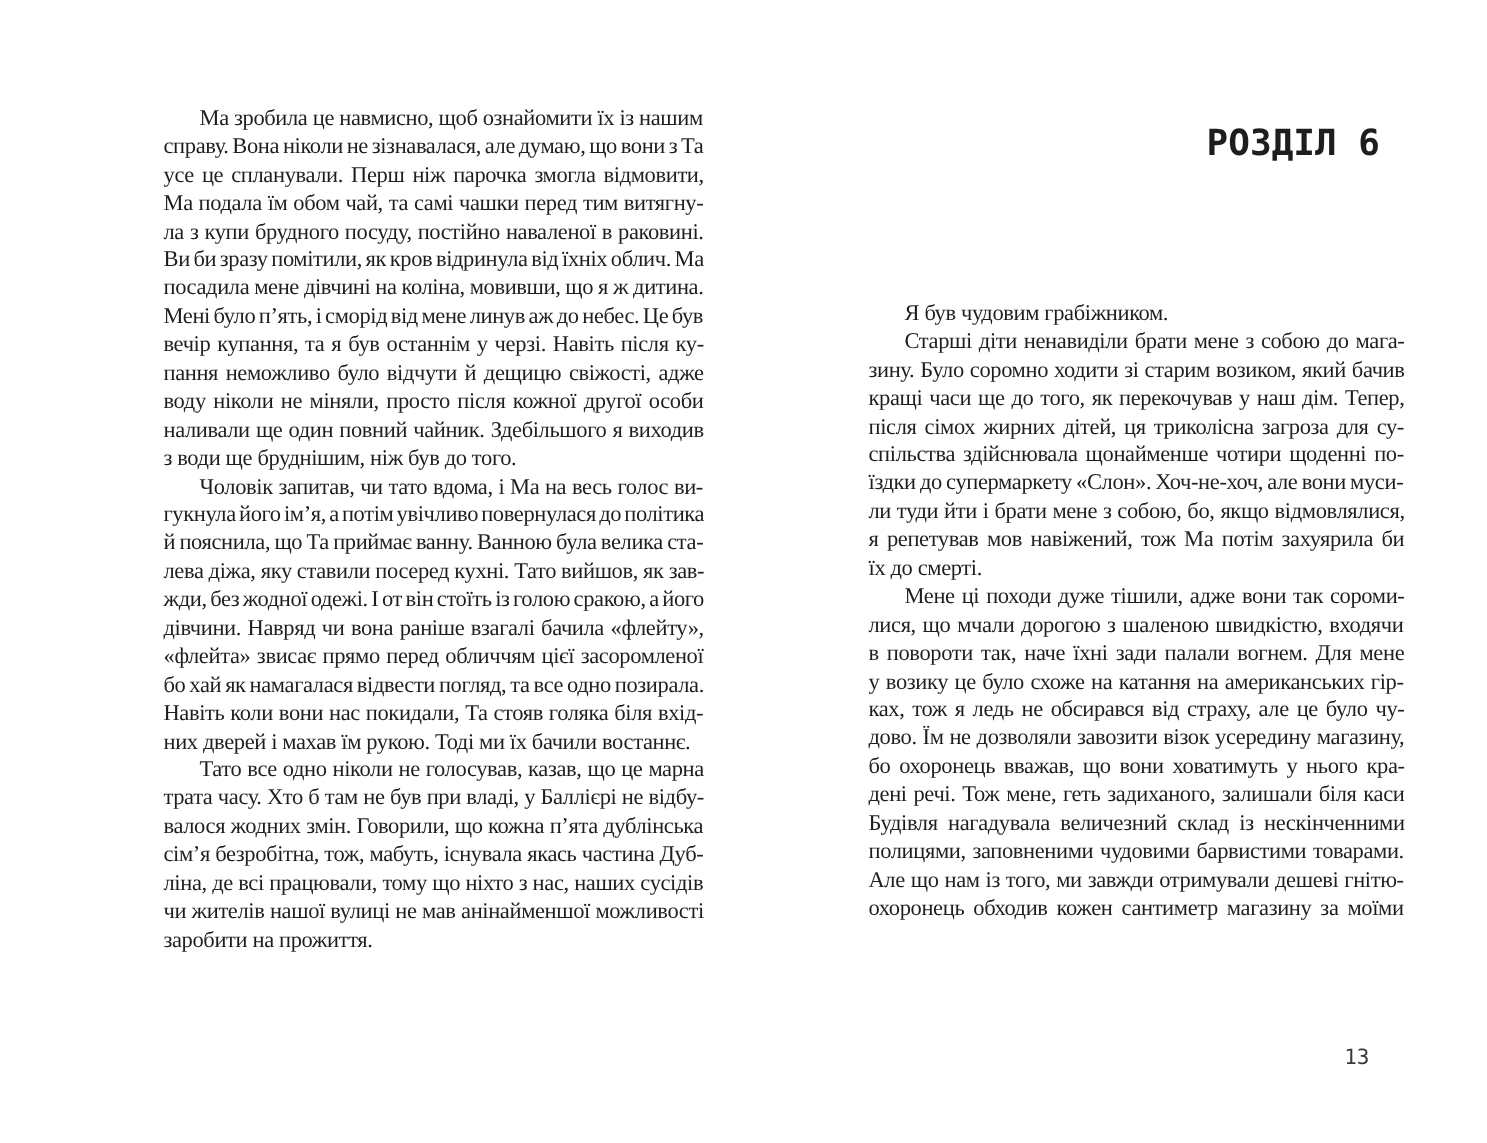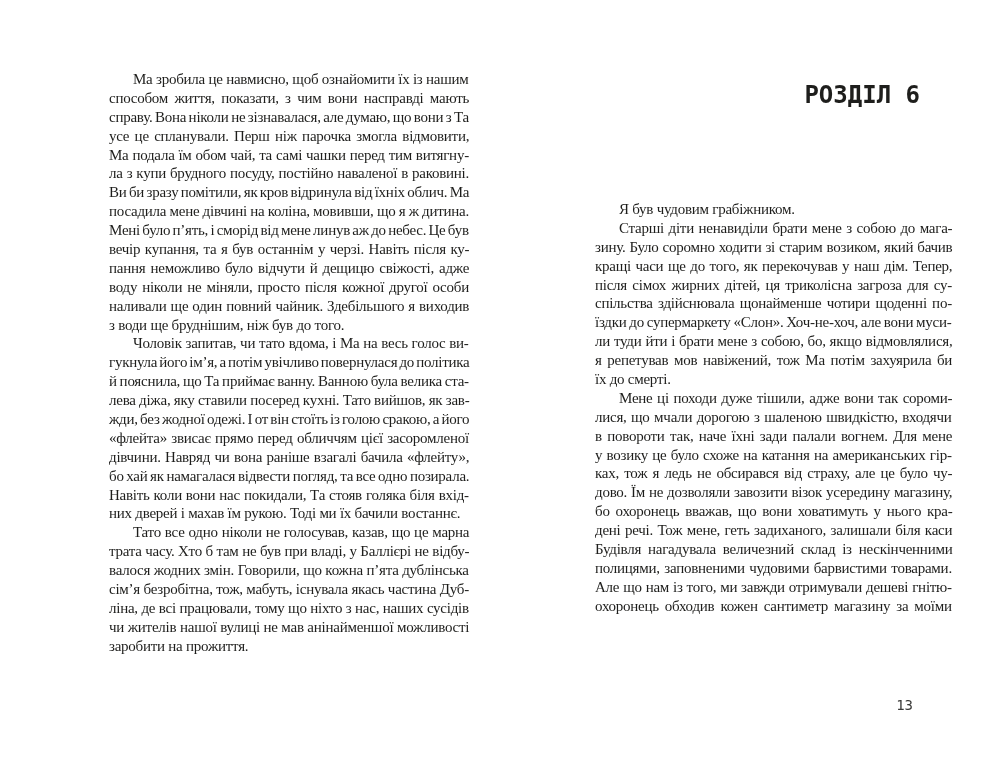--- a/index.html
+++ b/index.html
@@ -17,21 +17,21 @@
   }
   .page { position: absolute; inset: 0; }
   .body-text {
     position: absolute;
     font-size: 15px;
     line-height: 18.9px;
     letter-spacing: -0.25px;
     margin-left: 32px;
   }
   .page-left .body-text  { left: 77px;  top: 70px;  width: 360px; }
-  .page-right .body-text { left: 563px; top: 200px; width: 357px; }
+  .page-right .body-text { left: 547px; top: 200px; width: 357px; }
   .paragraph { margin: 0; }
   .line { white-space: nowrap; height: 18.9px; }
   .line span { white-space: nowrap; display: inline-block; }
   .line.indent { padding-left: 24px; }
   .chapter-heading {
     position: absolute;
     left: 563px; top: 83px; width: 357px;
     margin: 0;
     text-align: right;
     font-family: "DejaVu Sans Mono", monospace;
@@ -51,42 +51,41 @@
   }
 </style>
 </head>
 <body>
 
 <div class="spread" style="--text: #1e1e1c; --bg: #ffffff;">
   <section class="page page-left">
     <div class="body-text">
         <div class="paragraph">
           <div class="line indent"><span style="word-spacing: 0px;">Ма зробила це навмисно, щоб ознайомити їх із нашим</span></div>
-          <div class="line"><span style="word-spacing: 2.85714px;">способом життя, показати, з чим вони насправді мають</span></div>
           <div class="line"><span style="word-spacing: -1px;">справу. Вона ніколи не зізнавалася, але думаю, що вони з Та</span></div>
           <div class="line"><span style="word-spacing: 1.85714px;">усе це спланували. Перш ніж парочка змогла відмовити,</span></div>
           <div class="line"><span style="word-spacing: 0.4px;">Ма подала їм обом чай, та самі чашки перед тим витягну-</span></div>
           <div class="line"><span style="word-spacing: 0.5px;">ла з купи брудного посуду, постійно наваленої в раковині.</span></div>
           <div class="line"><span style="word-spacing: -1.1px;">Ви би зразу помітили, як кров відринула від їхніх облич. Ма</span></div>
           <div class="line"><span style="word-spacing: -0.222222px;">посадила мене дівчині на коліна, мовивши, що я ж дитина.</span></div>
           <div class="line"><span style="word-spacing: -1.16667px;">Мені було п’ять, і сморід від мене линув аж до небес. Це був</span></div>
           <div class="line"><span style="word-spacing: 1.1px;">вечір купання, та я був останнім у черзі. Навіть після ку-</span></div>
           <div class="line"><span style="word-spacing: 1.57143px;">пання неможливо було відчути й дещицю свіжості, адже</span></div>
           <div class="line"><span style="word-spacing: 1.5px;">воду ніколи не міняли, просто після кожної другої особи</span></div>
           <div class="line"><span style="word-spacing: 0.571429px;">наливали ще один повний чайник. Здебільшого я виходив</span></div>
           <div class="line last"><span>з води ще бруднішим, ніж був до того.</span></div>
         </div>
         <div class="paragraph">
           <div class="line indent"><span style="word-spacing: 0.3px;">Чоловік запитав, чи тато вдома, і Ма на весь голос ви-</span></div>
           <div class="line"><span style="word-spacing: -1.375px;">гукнула його ім’я, а потім увічливо повернулася до політика</span></div>
           <div class="line"><span style="word-spacing: -0.666667px;">й пояснила, що Та приймає ванну. Ванною була велика ста-</span></div>
           <div class="line"><span style="word-spacing: -0.111111px;">лева діжа, яку ставили посеред кухні. Тато вийшов, як зав-</span></div>
           <div class="line"><span style="word-spacing: -1.16667px;">жди, без жодної одежі. І от він стоїть із голою сракою, а його</span></div>
+          <div class="line"><span style="word-spacing: 0.857143px;">дівчини. Навряд чи вона раніше взагалі бачила «флейту»,</span></div>
           <div class="line"><span style="word-spacing: 0.833333px;">«флейта» звисає прямо перед обличчям цієї засоромленої</span></div>
-          <div class="line"><span style="word-spacing: 0.857143px;">дівчини. Навряд чи вона раніше взагалі бачила «флейту»,</span></div>
           <div class="line"><span style="word-spacing: -0.888889px;">бо хай як намагалася відвести погляд, та все одно позирала.</span></div>
           <div class="line"><span style="word-spacing: 0.444444px;">Навіть коли вони нас покидали, Та стояв голяка біля вхід-</span></div>
           <div class="line last"><span>них дверей і махав їм рукою. Тоді ми їх бачили востаннє.</span></div>
         </div>
         <div class="paragraph">
           <div class="line indent"><span style="word-spacing: 0.444444px;">Тато все одно ніколи не голосував, казав, що це марна</span></div>
           <div class="line"><span style="word-spacing: 0.0833333px;">трата часу. Хто б там не був при владі, у Баллієрі не відбу-</span></div>
           <div class="line"><span style="word-spacing: 0.142857px;">валося жодних змін. Говорили, що кожна п’ята дублінська</span></div>
           <div class="line"><span style="word-spacing: 0px;">сім’я безробітна, тож, мабуть, існувала якась частина Дуб-</span></div>
           <div class="line"><span style="word-spacing: 0.1px;">ліна, де всі працювали, тому що ніхто з нас, наших сусідів</span></div>

